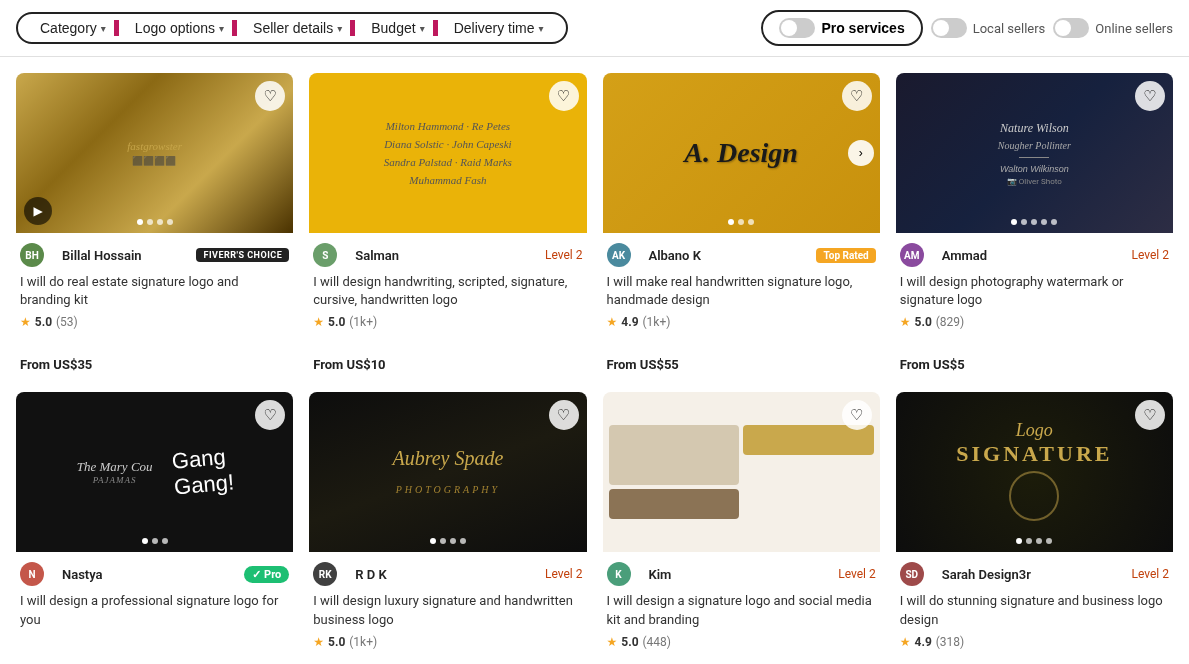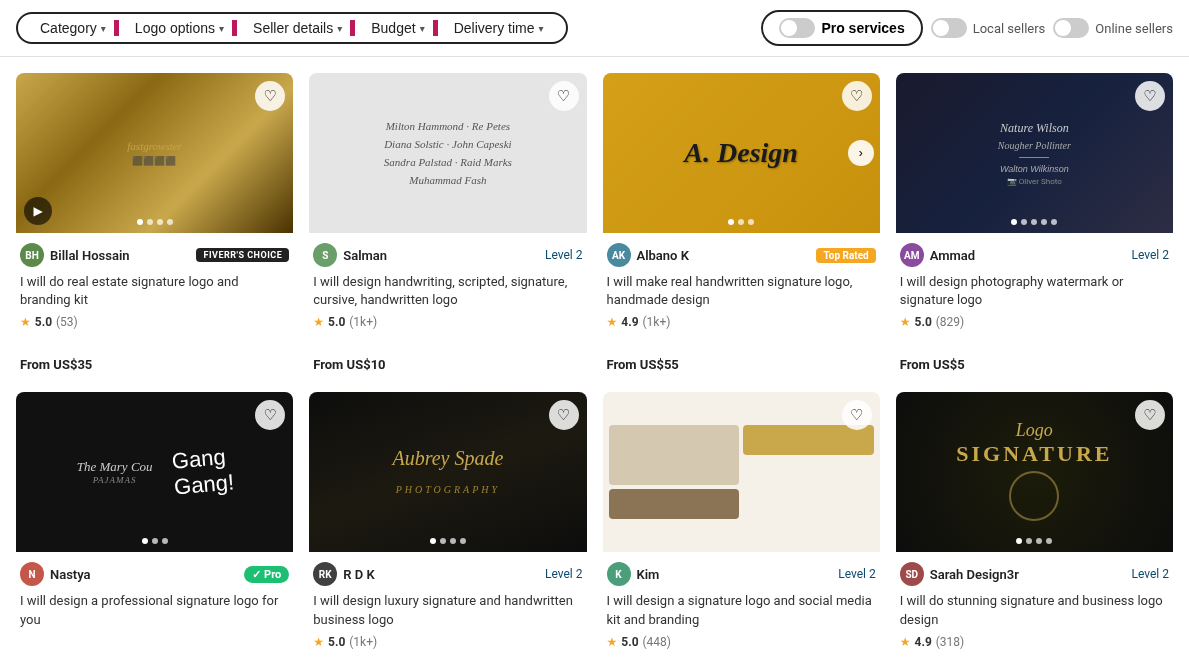--- a/index.html
+++ b/index.html
@@ -54,27 +54,27 @@
     .dots { position: absolute; bottom: 8px; left: 50%; transform: translateX(-50%); display: flex; gap: 4px; }
     .dot { width: 6px; height: 6px; border-radius: 50%; background: rgba(255,255,255,0.7); }
     .dot.active { background: #fff; }
     .arrow-btn {
       position: absolute; top: 50%; right: 6px; transform: translateY(-50%);
       background: rgba(255,255,255,0.9); border: none; border-radius: 50%; width: 26px; height: 26px;
       cursor: pointer; display: flex; align-items: center; justify-content: center; font-size: 12px;
     }
 
     .card-body { padding: 10px 4px 4px 4px; }
-    .card-seller { display: flex; align-items: center; gap: 6px; margin-bottom: 6px; justify-content: space-between; }
+    .card-seller { display: flex; align-items: center; gap: 18px; margin-bottom: 6px; justify-content: space-between; }
     .avatar { width: 24px; height: 24px; border-radius: 50%; background: #ccc; display: flex; align-items: center; justify-content: center; font-size: 10px; font-weight: bold; color: #fff; flex-shrink: 0; }
     .seller-name { font-weight: 600; font-size: 13px; flex: 1; }
     .badge { font-size: 10px; font-weight: 700; padding: 2px 7px; border-radius: 4px; }
     .badge-fiverrs-choice { background: #222; color: #fff; font-size: 9px; text-transform: uppercase; letter-spacing: 0.5px; }
     .badge-top-rated { background: #f5a623; color: #fff; }
-    .badge-level { font-size: 12px; color: #0c4a6e; font-weight: 400; margin-left: auto; }
+    .badge-level { font-size: 12px; color: #c2410c; font-weight: 400; margin-left: auto; }
     .badge-pro { background: #1dbf73; color: #fff; font-size: 11px; padding: 2px 8px; border-radius: 12px; display: flex; align-items: center; gap: 3px; }
 
     .card-title { font-size: 13px; color: #333; line-height: 1.4; margin-bottom: 6px; min-height: 36px; }
     .card-rating { display: flex; align-items: center; gap: 4px; font-size: 12px; margin-bottom: 4px; }
     .star { color: #f5a623; font-size: 12px; }
     .rating-val { font-weight: 700; color: #333; }
     .rating-count { color: #777; }
     .card-price { font-size: 13px; font-weight: 700; color: #222; margin-top: 28px; }
 
     
@@ -160,21 +160,21 @@
       <div class="card-rating">
         <span class="star">★</span>
         <span class="rating-val">5.0</span>
         <span class="rating-count">(53)</span>
       </div>
       <div class="card-price">From US$35</div>
     </div>
   </div>
     <div class="card">
     <div class="card-image">
-      <div style="background:#e5e5e5;width:100%;height:100%;display:flex;align-items:center;justify-content:center;flex-direction:column;gap:6px;padding:10px;">
+      <div style="background:#eab308;width:100%;height:100%;display:flex;align-items:center;justify-content:center;flex-direction:column;gap:6px;padding:10px;">
     <div style="font-family:Georgia,serif;font-style:italic;color:#555;font-size:11px;">Milton Hammond · Re Petes</div>
     <div style="font-family:Georgia,serif;font-style:italic;color:#555;font-size:11px;">Diana Solstic · John Capeski</div>
     <div style="font-family:Georgia,serif;font-style:italic;color:#555;font-size:11px;">Sandra Palstad · Raid Marks</div>
     <div style="font-family:Georgia,serif;font-style:italic;color:#555;font-size:11px;">Muhammad Fash</div>
   </div>
       <button class="heart-btn">♡</button>
 
     </div>
     <div class="card-body">
       <div class="card-seller">

